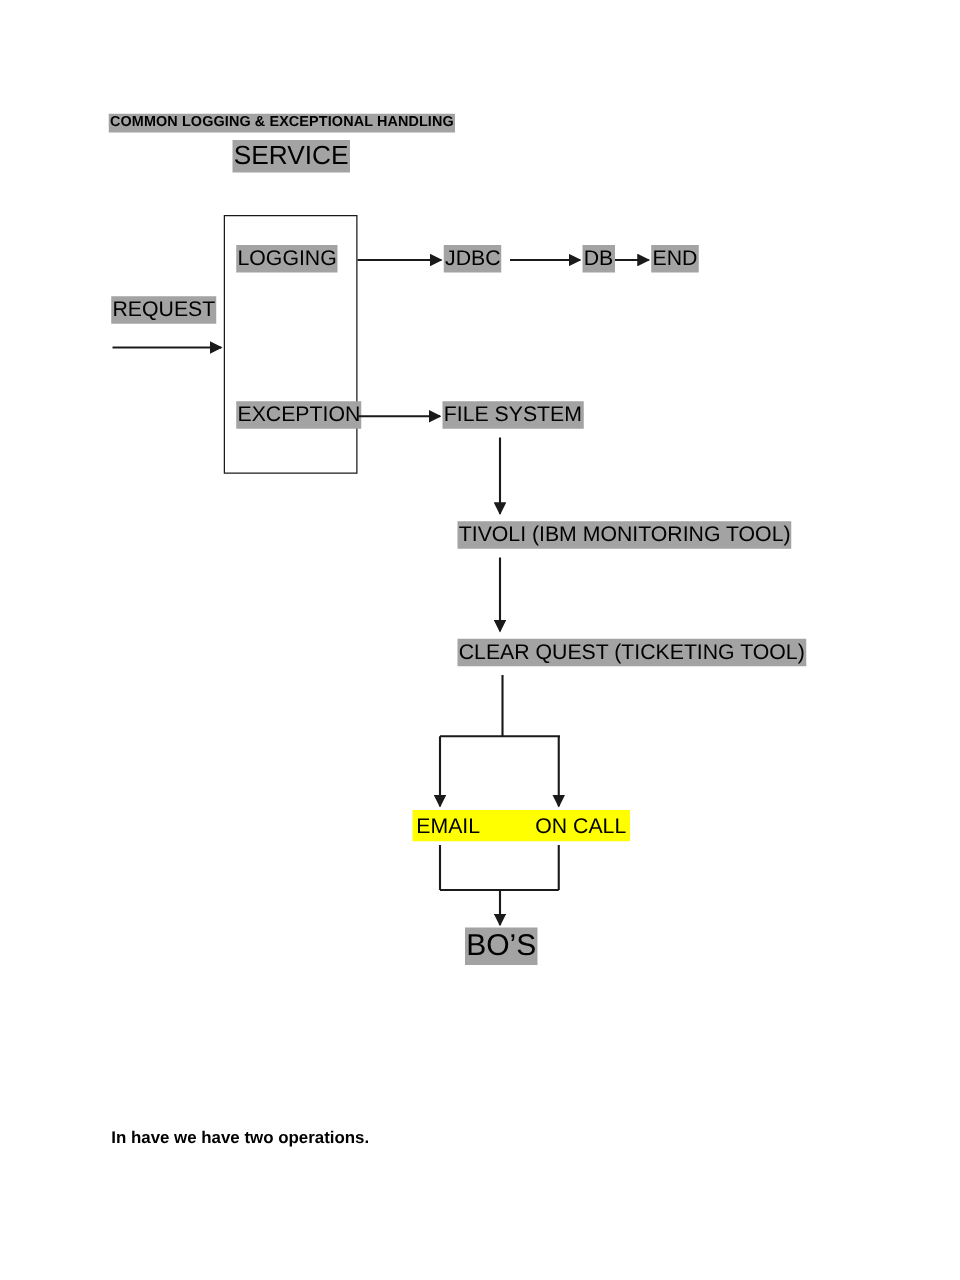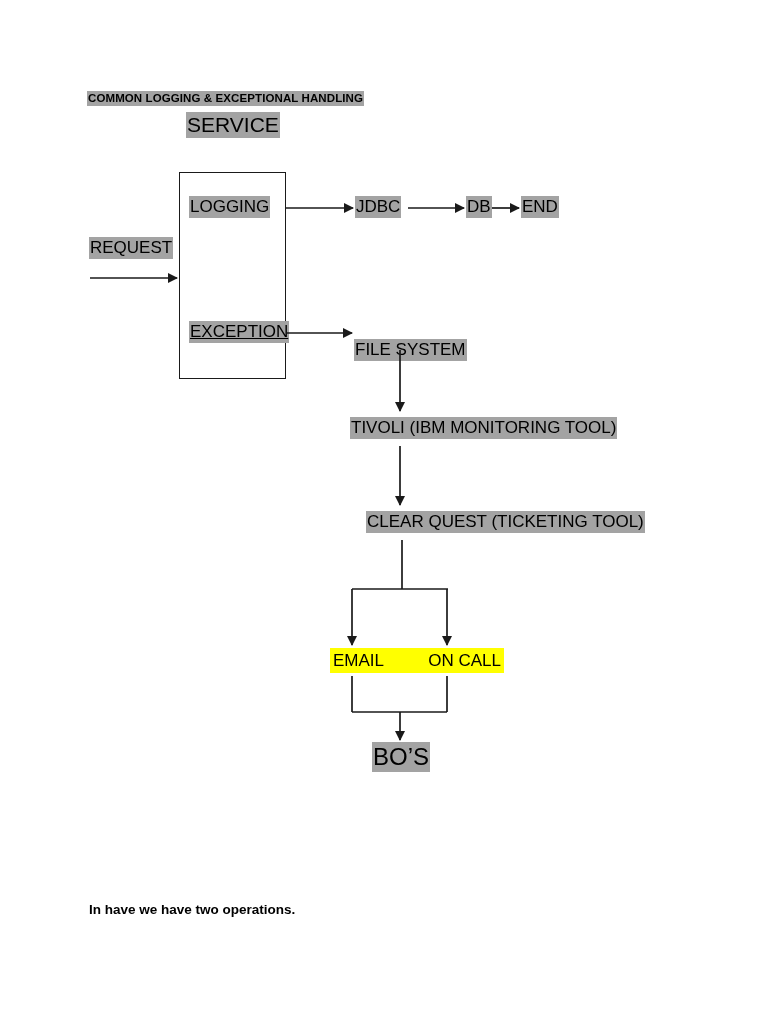--- a/index.html
+++ b/index.html
@@ -95,41 +95,41 @@
   <div class="service-box" style="left:179px; top:172px; width:107px; height:207px;"></div>
 
   <div class="node lbl" style="left:89px; top:239px;">
     <span class="hl">REQUEST</span>
   </div>
 
   <div class="node lbl" style="left:189px; top:198px;">
     <span class="hl">LOGGING</span>
   </div>
 
-  <div class="node lbl" style="left:189px; top:323px;text-decoration:underline;">
+  <div class="node lbl" style="left:189px; top:323px;">
     <span class="hl">EXCEPTION</span>
   </div>
 
   <div class="node lbl" style="left:355px; top:198px;">
     <span class="hl">JDBC</span>
   </div>
 
   <div class="node lbl" style="left:466px; top:198px;">
     <span class="hl">DB</span>
   </div>
 
   <div class="node lbl" style="left:521px; top:198px;text-align:center;">
     <span class="hl">END</span>
   </div>
 
-  <div class="node lbl" style="left:354px; top:323px;margin-top:18px;">
+  <div class="node lbl" style="left:354px; top:323px;">
     <span class="hl">FILE SYSTEM</span>
   </div>
 
-  <div class="node lbl" style="left:350px; top:419px;">
+  <div class="node lbl" style="left:366px; top:419px;">
     <span class="hl">TIVOLI (IBM MONITORING TOOL)</span>
   </div>
 
   <div class="node lbl" style="left:366px; top:513px;text-align:right;">
     <span class="hl">CLEAR QUEST (TICKETING TOOL)</span>
   </div>
 
   <div class="dual-bar" style="left:330px; top:648px; width:174px; height:25px; padding:0 3px;gap:12px;">
     <span>EMAIL</span>
     <span>ON CALL</span>

